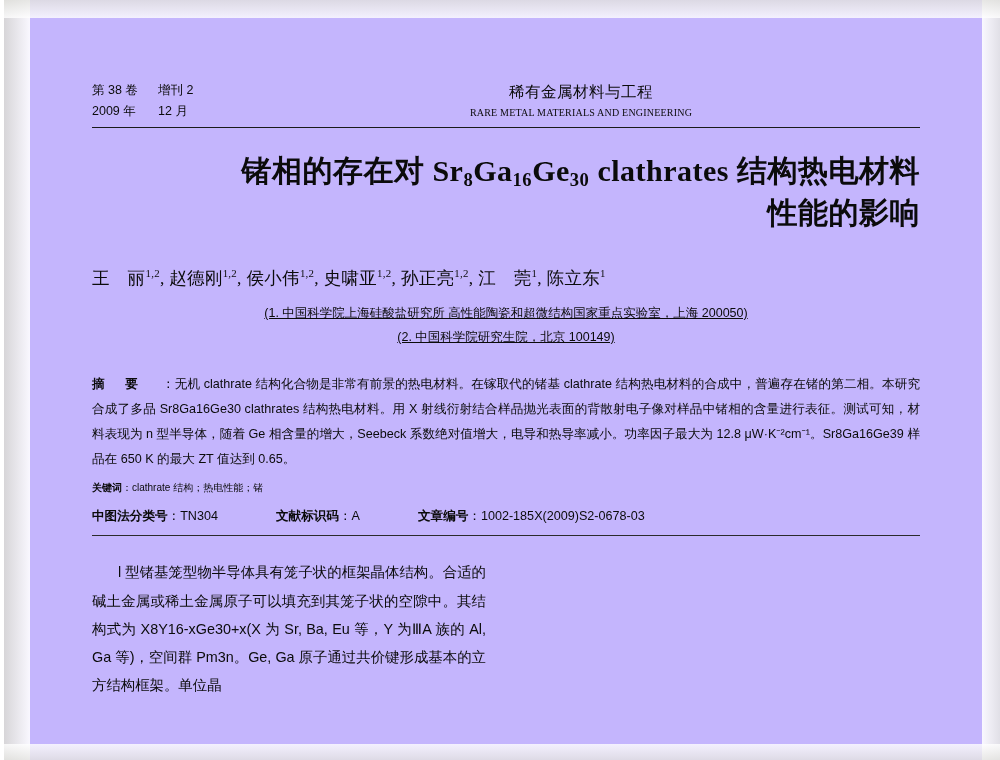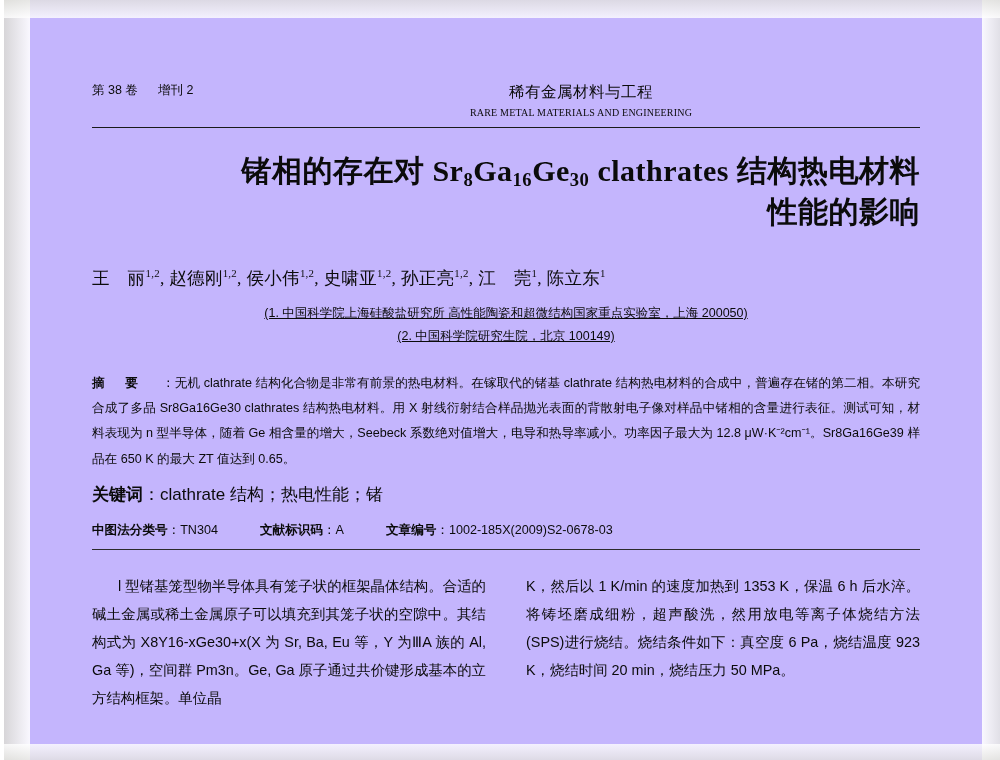--- a/index.html
+++ b/index.html
@@ -143,32 +143,32 @@
     text-align: justify;
     font-family: "Liberation Sans", sans-serif;
   }
   .abstract .lead {
     font-weight: bold;
     letter-spacing: 4px;
     margin-right: 20px;
   }
   .kw {
     margin-top: 6px;
-    font-size: 17px;
+    font-size: 10px;
     line-height: 2.0;
     font-family: "Liberation Sans", sans-serif;
   }
   .kw .lead { font-weight: bold; }
   .codes {
     margin-top: 6px;
     font-size: 12.6px;
     line-height: 2.0;
     font-family: "Liberation Sans", sans-serif;
     display: flex;
-    gap: 42px;
+    gap: 58px;
   }
   .codes .lead { font-weight: bold; }
 
   
   .body-cols {
     margin-top: 22px;
     display: flex;
     gap: 40px;
   }
   .col {
@@ -190,20 +190,24 @@
   <div class="scan-edge-top"></div>
   <div class="scan-edge-bottom"></div>
 
   <div class="content">
 
     <div class="masthead">
       <div class="mh-left">
         <div class="row">
           <span>第 38 卷</span>
           <span>增刊 2</span>
+        </div>
+        <div class="row">
+          <span>2009 年</span>
+          <span>12 月</span>
         </div>
       </div>
       <div class="mh-center">
         <div class="journal-cn">稀有金属材料与工程</div>
         <div class="journal-en">RARE METAL MATERIALS AND ENGINEERING</div>
       </div>
     </div>
     <hr class="rule">
 
     <div class="title-block">
@@ -241,19 +245,16 @@
       <div><span class="lead">文献标识码</span><span>：A</span></div>
       <div><span class="lead">文章编号</span><span>：1002-185X(2009)S2-0678-03</span></div>
     </div>
 
     <hr class="rule thin">
 
     <div class="body-cols">
       <div class="col">
         <p class="indent">l 型锗基笼型物半导体具有笼子状的框架晶体结构。合适的碱土金属或稀土金属原子可以填充到其笼子状的空隙中。其结构式为 X8Y16-xGe30+x(X 为 Sr, Ba, Eu 等，Y 为ⅢA 族的 Al, Ga 等)，空间群 Pm3n。Ge, Ga 原子通过共价键形成基本的立方结构框架。单位晶</p>
       </div>
-      <div class="col">
-        <p>K，然后以 1 K/min 的速度加热到 1353 K，保温 6 h 后水淬。将铸坯磨成细粉，超声酸洗，然用放电等离子体烧结方法(SPS)进行烧结。烧结条件如下：真空度 6 Pa，烧结温度 923 K，烧结时间 20 min，烧结压力 50 MPa。</p>
-      </div>
     </div>
 
   </div>
 </div>
 
 </body></html>

